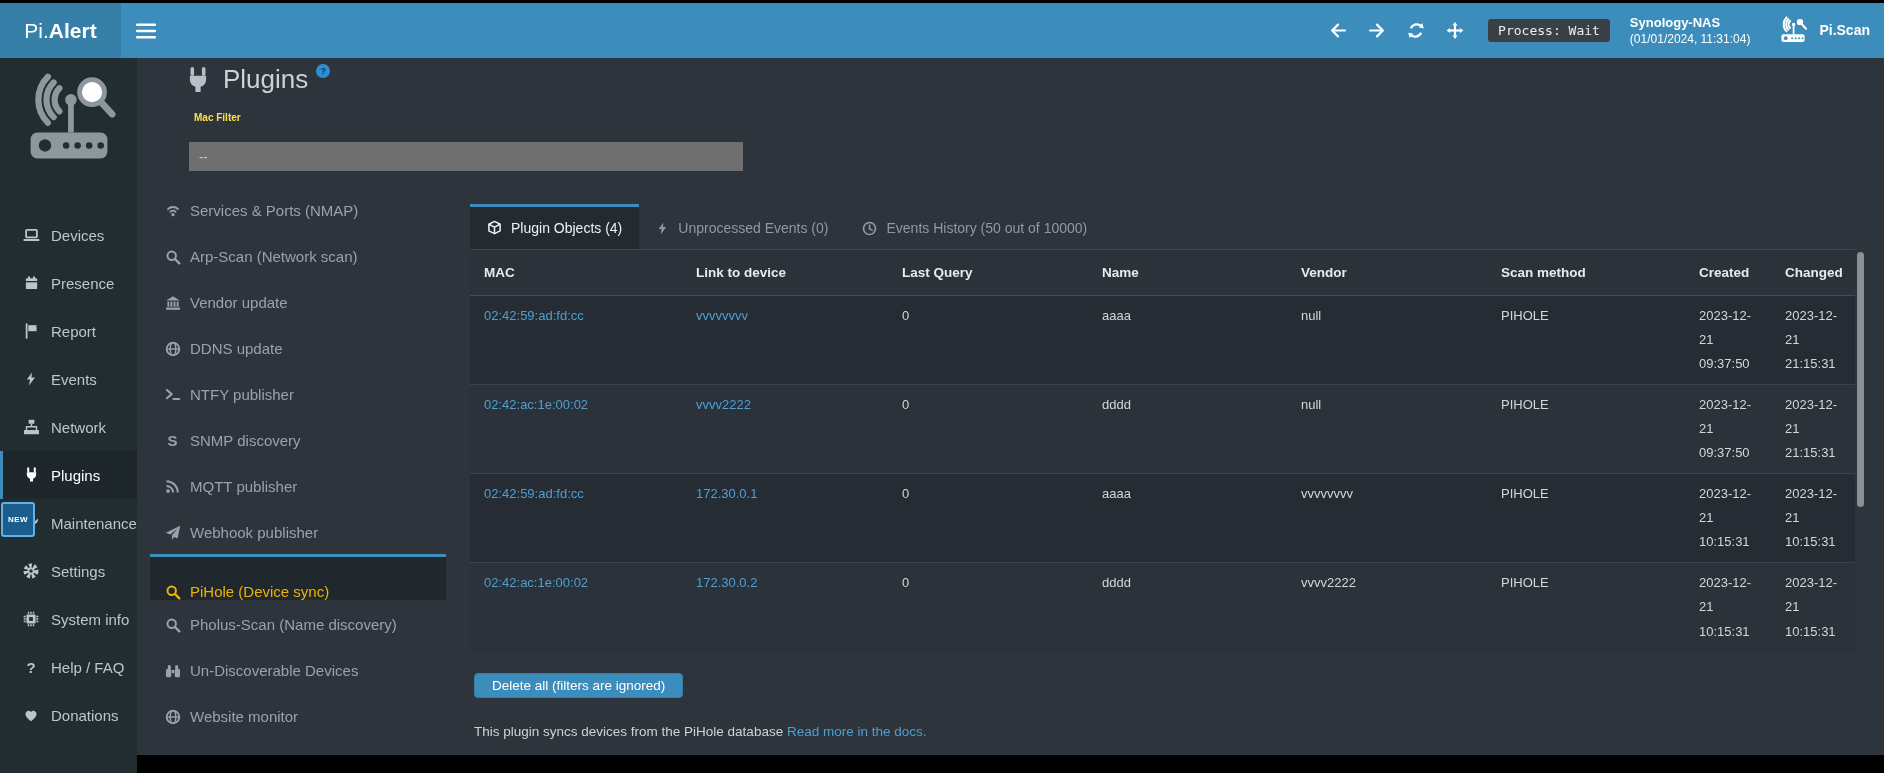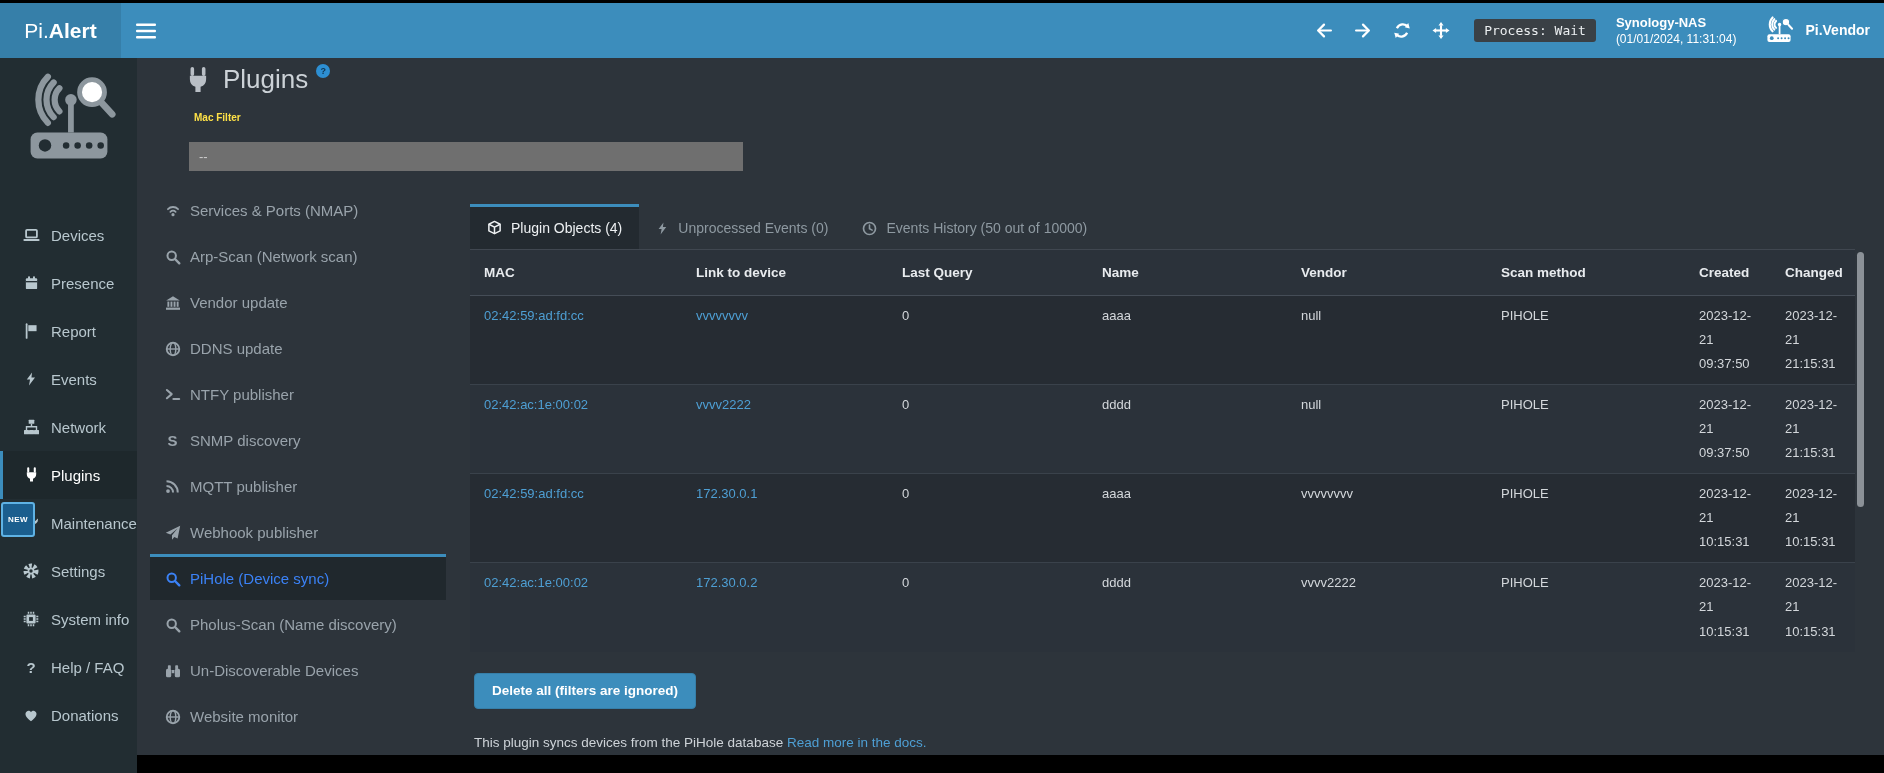--- a/index.html
+++ b/index.html
@@ -36,38 +36,38 @@
   .page-title{position:absolute;left:48px;top:2px;display:flex;align-items:flex-start;gap:12px;color:#ccd2d7;}
   .page-title .t-text{font-size:26px;font-weight:400;line-height:38px;}
   .plug-big{margin-top:7px;color:#b9bfc6;}
   .help-badge{margin-top:4px;margin-left:-4px;width:14px;height:14px;border-radius:50%;background:#2d8fd3;color:#0e3450;font-size:9px;font-weight:bold;display:flex;align-items:center;justify-content:center;cursor:pointer;}
   .filter-label{position:absolute;left:57px;top:54px;font-size:10px;font-weight:bold;color:#fde047;}
   .mac-input{position:absolute;left:52px;top:84px;width:534px;height:29px;background:#6f6f6f;border:none;border-radius:0;color:#d9d9d9;font-size:13px;padding:0 10px;font-family:"Liberation Sans",sans-serif;}
   .mac-input::placeholder{color:#cfcfcf;opacity:1;}
   
   .plugin-nav{position:absolute;left:13px;top:128px;width:296px;list-style:none;margin:0;padding:0;}
   .pnav-item{height:46px;display:flex;align-items:center;gap:9px;padding-left:14px;color:#99a3ab;font-size:15px;border-top:3px solid transparent;box-sizing:border-box;cursor:pointer;}
-  .pnav-item.active{background:#20282d;border-top-color:#3c8dbc;color:#3b82f6;}
+  .pnav-item.active{background:#20282d;border-top-color:#3c8dbc;color:#eab308;align-items:flex-end;}
   .pnav-icon{width:17px;display:flex;justify-content:center;color:inherit;}
   
   .tab-panel{position:absolute;left:333px;top:146px;width:1385px;}
   .tabs{display:flex;height:46px;border-bottom:1px solid #404750;box-sizing:border-box;}
   .tab{display:flex;align-items:center;gap:9px;padding:0 17px;font-size:14px;color:#8e99a1;border-top:3px solid transparent;box-sizing:border-box;cursor:pointer;white-space:nowrap;}
   .tab.active{background:#232a30;border-top-color:#3c8dbc;color:#eef1f3;}
   .tab-icon{display:flex;color:inherit;}
   table.objects{width:1385px;border-collapse:collapse;table-layout:fixed;font-size:13px;color:#d3d7db;}
   table.objects th{height:45px;text-align:left;padding:0 10px 0 14px;color:#e8ebee;font-weight:bold;background:#2b323a;border-bottom:1px solid #454d57;font-size:13.5px;}
   table.objects td{padding:8px 10px 8px 14px;vertical-align:top;line-height:1.85;border-top:1px solid #3a424b;overflow:hidden;}
   table.objects tbody tr{height:53px;}
   table.objects tbody tr:nth-child(odd){background:#262c33;}
   table.objects tbody tr:nth-child(even){background:#2b323a;}
   td.col-sm,th.col-sm{padding-left:8px;padding-right:4px;}
   a.cell-link{color:#4e9fd4;text-decoration:none;cursor:pointer;}
   .scroll-thumb{position:absolute;left:1387px;top:48px;width:7px;height:255px;background:#8b9197;border-radius:4px;cursor:pointer;}
-  .delete-btn{margin:21px 0 0 4px;height:36px;padding:0 17px;background:#3c8dbc;border:1px solid #367fa9;border-radius:4px;color:#fff;font-size:13.5px;font-weight:bold;cursor:pointer;font-family:"Liberation Sans",sans-serif;}
+  .delete-btn{margin:21px 0 0 4px;height:25px;padding:0 17px;background:#3c8dbc;border:1px solid #367fa9;border-radius:4px;color:#fff;font-size:13.5px;font-weight:normal;cursor:pointer;font-family:"Liberation Sans",sans-serif;}
   .note{margin:26px 0 0 4px;font-size:13.5px;color:#ced3d8;}
   .note a{color:#4e9fd4;text-decoration:none;cursor:pointer;}
 </style>
 </head>
 <body>
 
 <div class="topbar">
   <div class="brand">
     <span>Pi.</span>
       <b>Alert</b>
@@ -133,21 +133,21 @@
         <rect x="10" y="63" width="80" height="27" rx="7" fill="#fff"></rect>
         <circle cx="25" cy="76.5" r="6.5" fill="#3c8dbc"></circle>
           <circle cx="47" cy="76.5" r="3.4" fill="#3c8dbc"></circle>
           <circle cx="59" cy="76.5" r="3.4" fill="#3c8dbc"></circle>
           <circle cx="71" cy="76.5" r="3.4" fill="#3c8dbc"></circle>
           <circle cx="83" cy="76.5" r="3.4" fill="#3c8dbc"></circle>
         <circle cx="74" cy="21" r="13" fill="#fff" stroke="#3c8dbc" stroke-width="4"></circle>
         <line x1="83" y1="31" x2="95" y2="44" stroke="#fff" stroke-width="7" stroke-linecap="round"></line>
       </svg>
     </span>
-    <span class="app-label">Pi.Vendor</span>
+    <span class="app-label">Pi.Scan</span>
   </div>
 </div>
 
 <div class="sidebar">
   <div class="logo-wrap">
     <svg width="96" height="100" viewBox="0 0 100 100">
       <g fill="#8d979e">
           <circle cx="52" cy="29" r="6"></circle>
           <rect x="49" y="31" width="6" height="32"></rect>
         </g>

